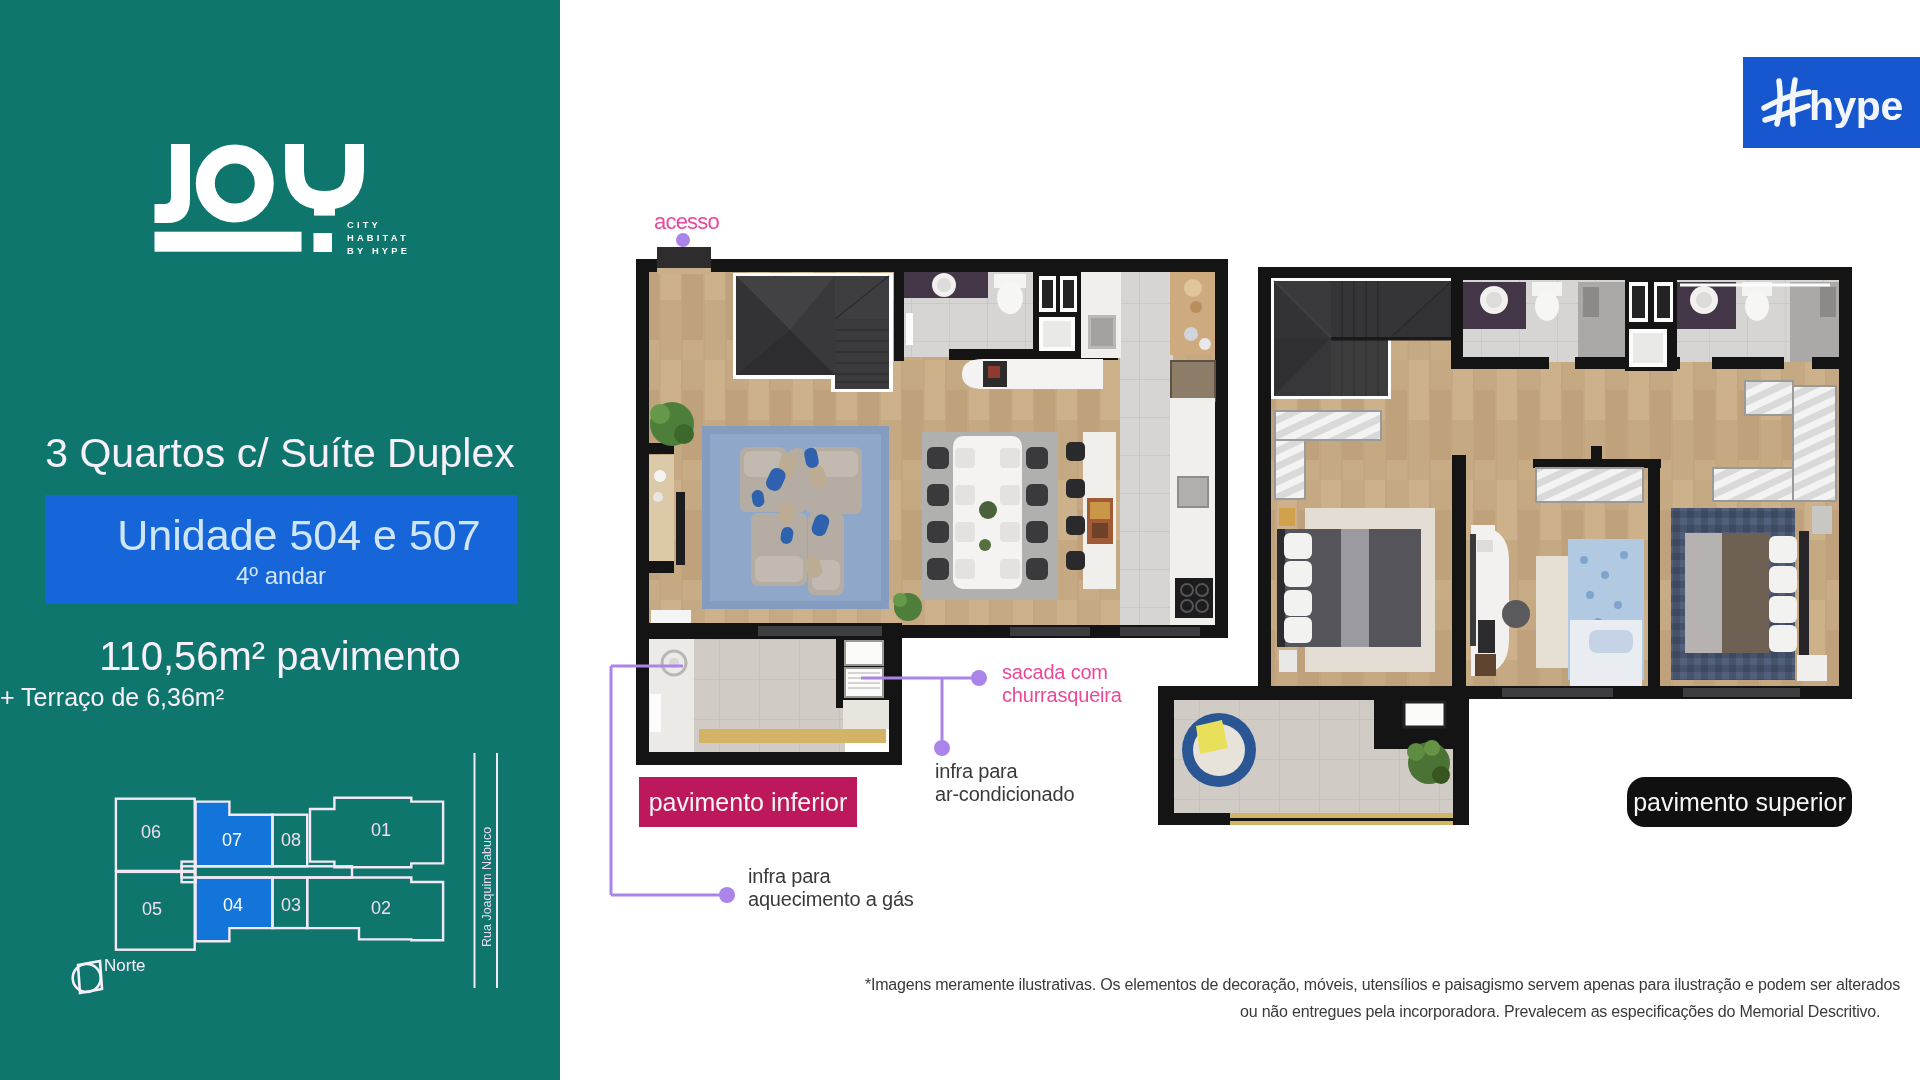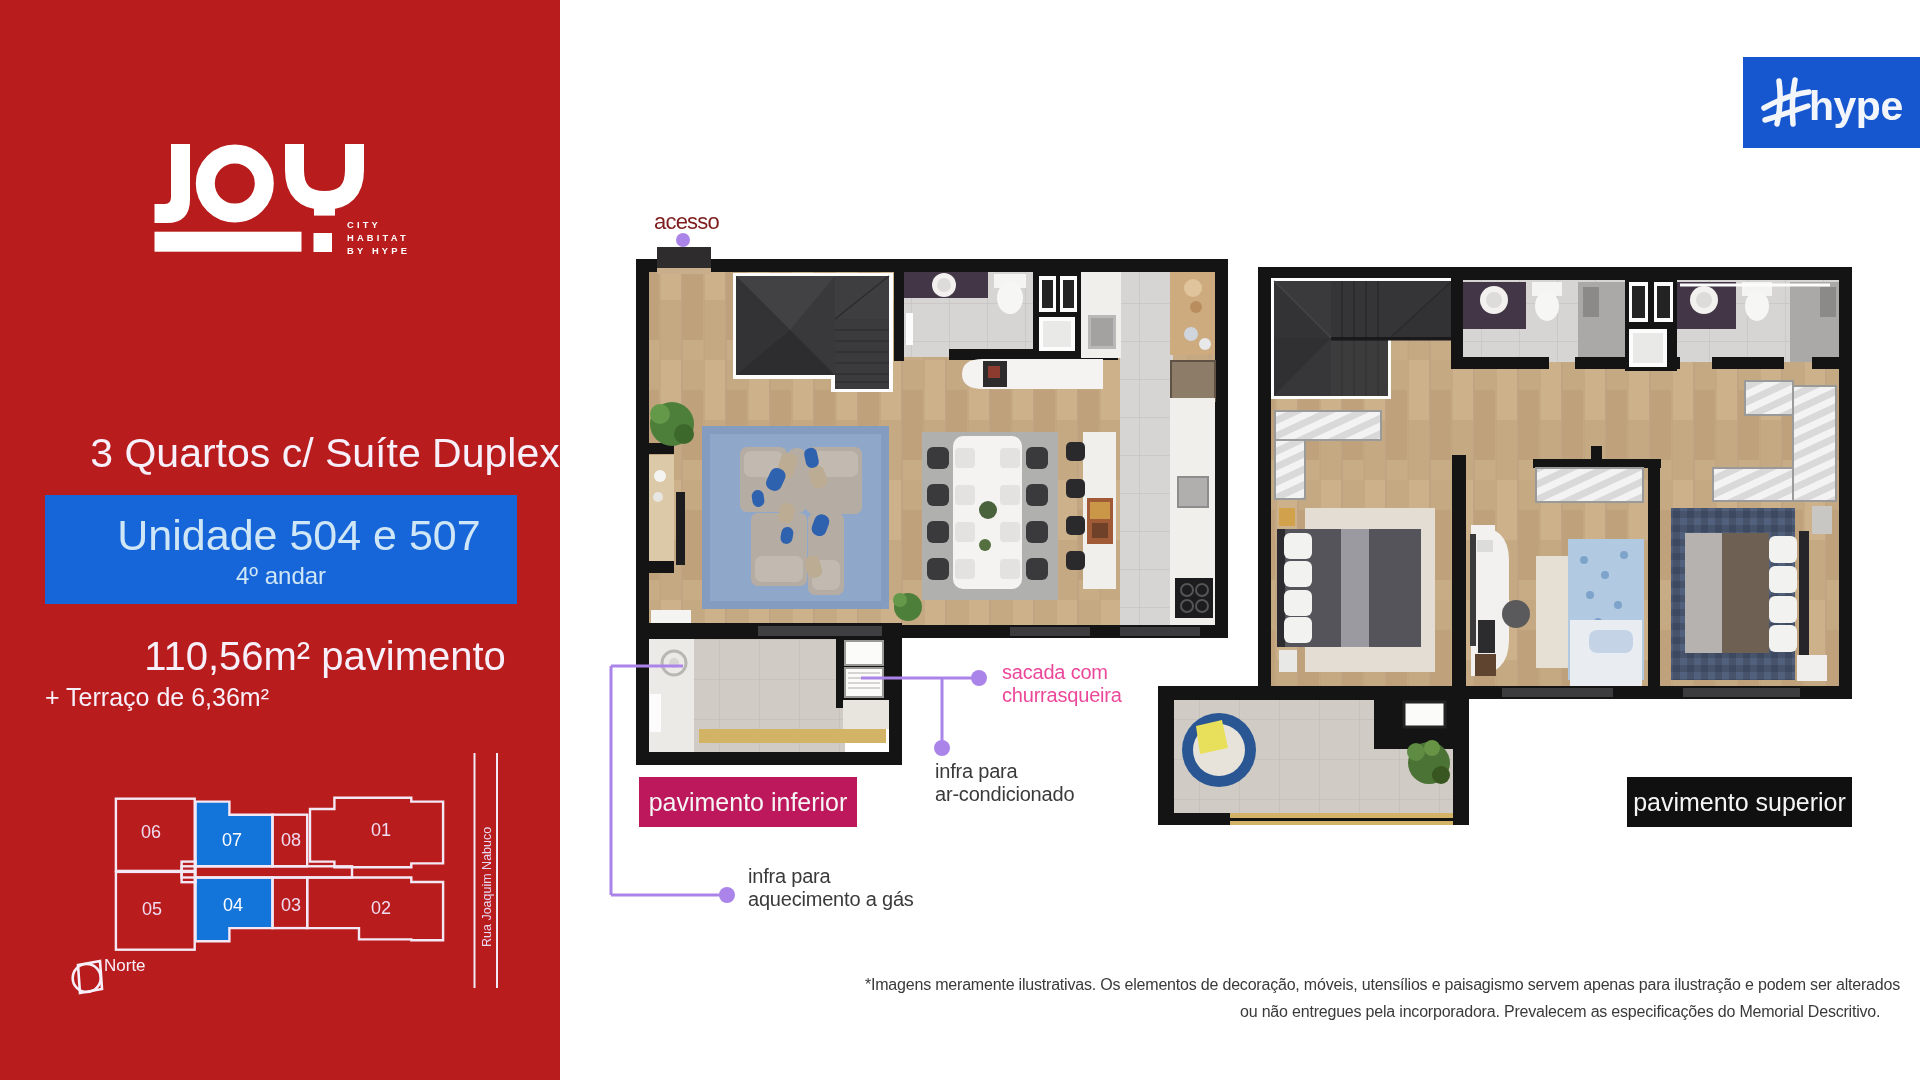--- a/index.html
+++ b/index.html
@@ -1,19 +1,19 @@
 <!DOCTYPE html>
 <html><head>
 <meta charset="utf-8">
 <style>
   html,body{margin:0;padding:0;width:1920px;height:1080px;background:#fff;overflow:hidden;
     font-family:"Liberation Sans",sans-serif;}
   .abs{position:absolute;}
-  #sidebar{position:absolute;left:0;top:0;width:560px;height:1080px;background:#b91c1c;}
-  .wtxt{color:#f7effa;padding-left:45px;}
+  #sidebar{position:absolute;left:0;top:0;width:560px;height:1080px;background:#0f766e;}
+  .wtxt{color:#f7effa;}
 </style>
 </head>
 <body>
 <div id="sidebar">
   <svg class="abs" style="left:0;top:0" width="560" height="1080" viewBox="0 0 560 1080">
 
     <g fill="#ffffff">
       <path d="M 171 144 L 190 144 L 190 199 Q 190 223 167 223 L 154.5 223 L 154.5 204 L 165 204 Q 171 204 171 197 Z"></path>
       <circle cx="234.8" cy="183.5" r="29.5" fill="none" stroke="#ffffff" stroke-width="19"></circle>
       <path d="M 294.5 144 L 294.5 170 Q 294.5 200.5 324.5 200.5 Q 354.5 200.5 354.5 170 L 354.5 144" fill="none" stroke="#ffffff" stroke-width="19"></path>
@@ -75,23 +75,23 @@
     <path d="M 52 23 Q 48 43 50 67"></path>
     <path d="M 21 51 Q 44 38 66 35"></path>
     <path d="M 22 63 Q 45 56 65 49"></path>
   </g>
   <text x="66" y="63" fill="#f2f6fb" font-size="41" font-weight="bold" letter-spacing="-0.5">hype</text>
 </svg>
 
 <div class="abs" style="left:855px;top:976px;width:1055px;text-align:center;font-size:16px;letter-spacing:-0.2px;color:#3a3a3a;white-space:nowrap;">*Imagens meramente ilustrativas. Os elementos de decoração, móveis, utensílios e paisagismo servem apenas para ilustração e podem ser alterados</div>
 <div class="abs" style="left:1240px;top:1003px;width:650px;font-size:16px;letter-spacing:-0.2px;color:#3a3a3a;white-space:nowrap;">ou não entregues pela incorporadora. Prevalecem as especificações do Memorial Descritivo.</div>
 
-<div class="abs" style="left:654px;top:209px;font-size:22px;letter-spacing:-0.8px;color:#7f1d1d;">acesso</div>
+<div class="abs" style="left:654px;top:209px;font-size:22px;letter-spacing:-0.8px;color:#ec4899;">acesso</div>
 <div class="abs" style="left:639px;top:777px;width:218px;height:50px;background:#be185d;color:#f5f5f5;font-size:25px;text-align:center;line-height:50px;">pavimento inferior</div>
-<div class="abs" style="left:1627px;top:777px;width:225px;height:50px;background:#101010;color:#f5f5f5;font-size:25px;text-align:center;line-height:50px;">pavimento superior</div>
+<div class="abs" style="left:1627px;top:777px;width:225px;height:50px;background:#101010;color:#f5f5f5;font-size:25px;text-align:center;line-height:50px;border-radius:18px;">pavimento superior</div>
 <div class="abs" style="left:1002px;top:661px;font-size:20px;letter-spacing:-0.2px;color:#ec4899;line-height:23px;">sacada com<br>churrasqueira</div>
 <div class="abs" style="left:935px;top:760px;font-size:20px;letter-spacing:-0.2px;color:#3a3a3a;line-height:23px;">infra para<br>ar-condicionado</div>
 <div class="abs" style="left:748px;top:865px;font-size:20px;letter-spacing:-0.2px;color:#3a3a3a;line-height:23px;">infra para<br>aquecimento a gás</div>
 
 <svg class="abs" style="left:600px;top:230px;z-index:9" width="460" height="690" viewBox="600 230 460 690">
   <g stroke="#ab84ea" stroke-width="3" fill="#ab84ea">
     <line x1="683" y1="238" x2="683" y2="252" stroke="none"></line>
     <circle cx="683" cy="240" r="7" stroke="none"></circle>
     <line x1="861" y1="678" x2="979" y2="678"></line>
     <circle cx="979" cy="678" r="8" stroke="none"></circle>

